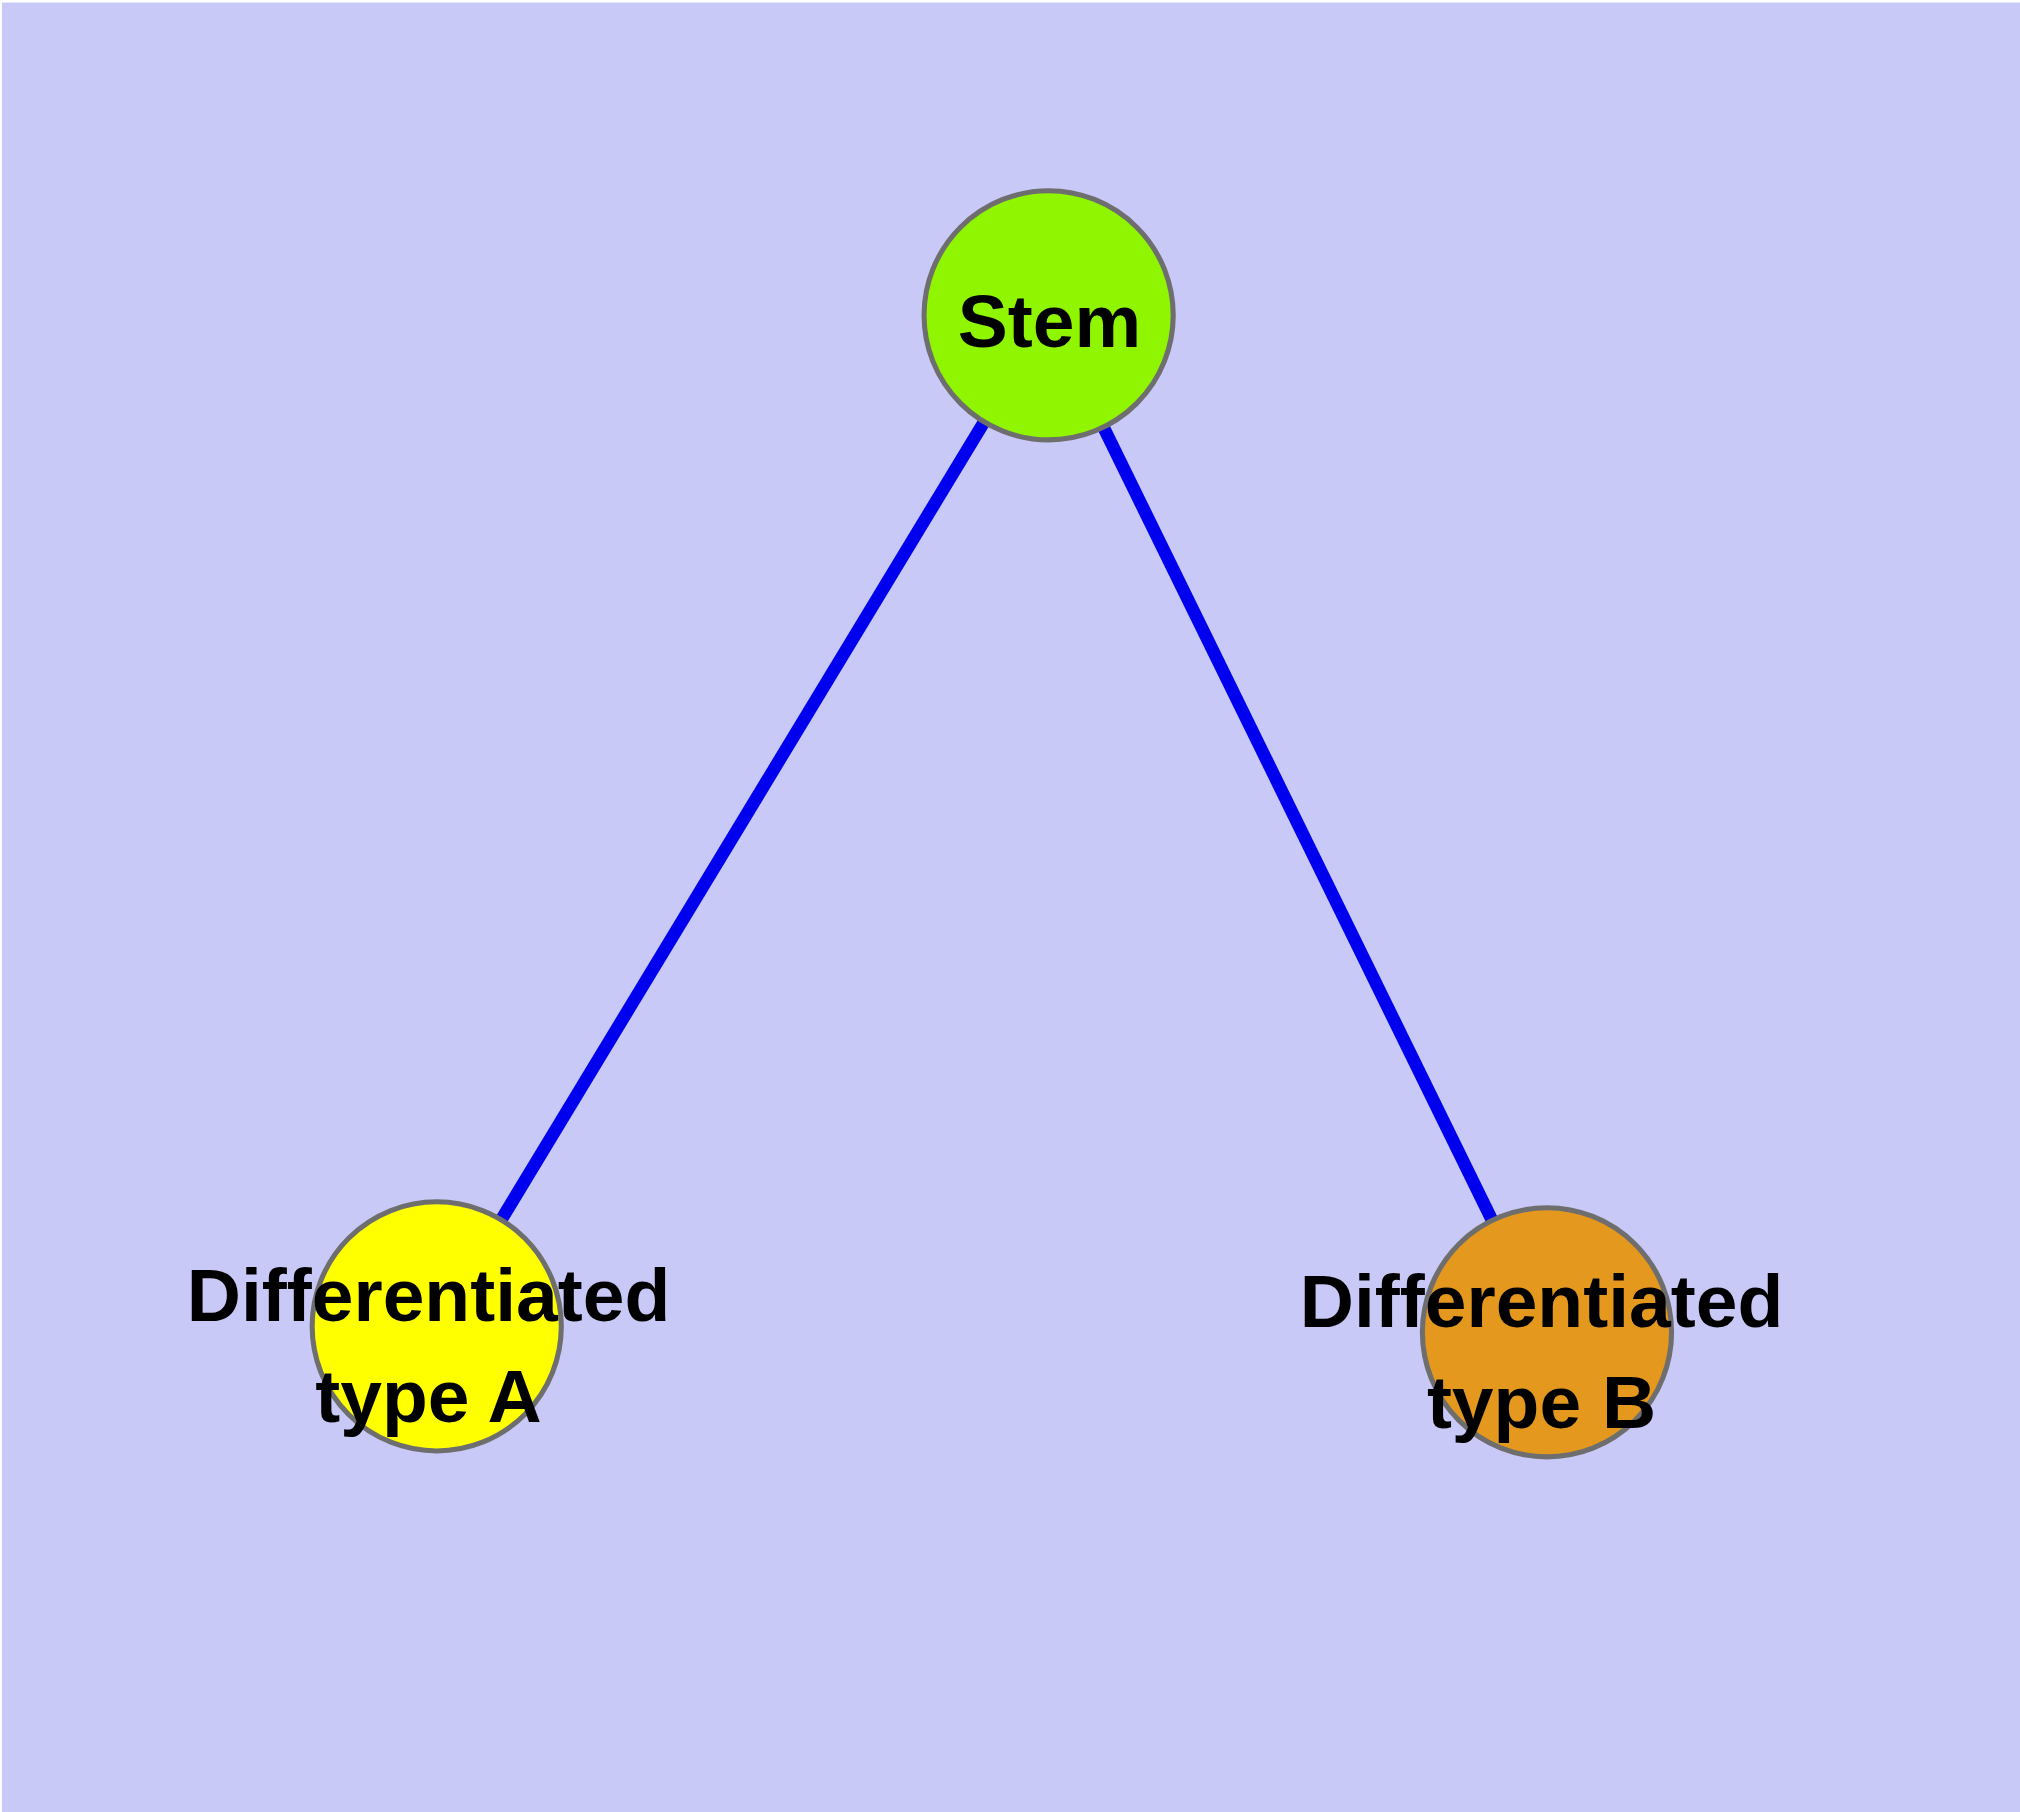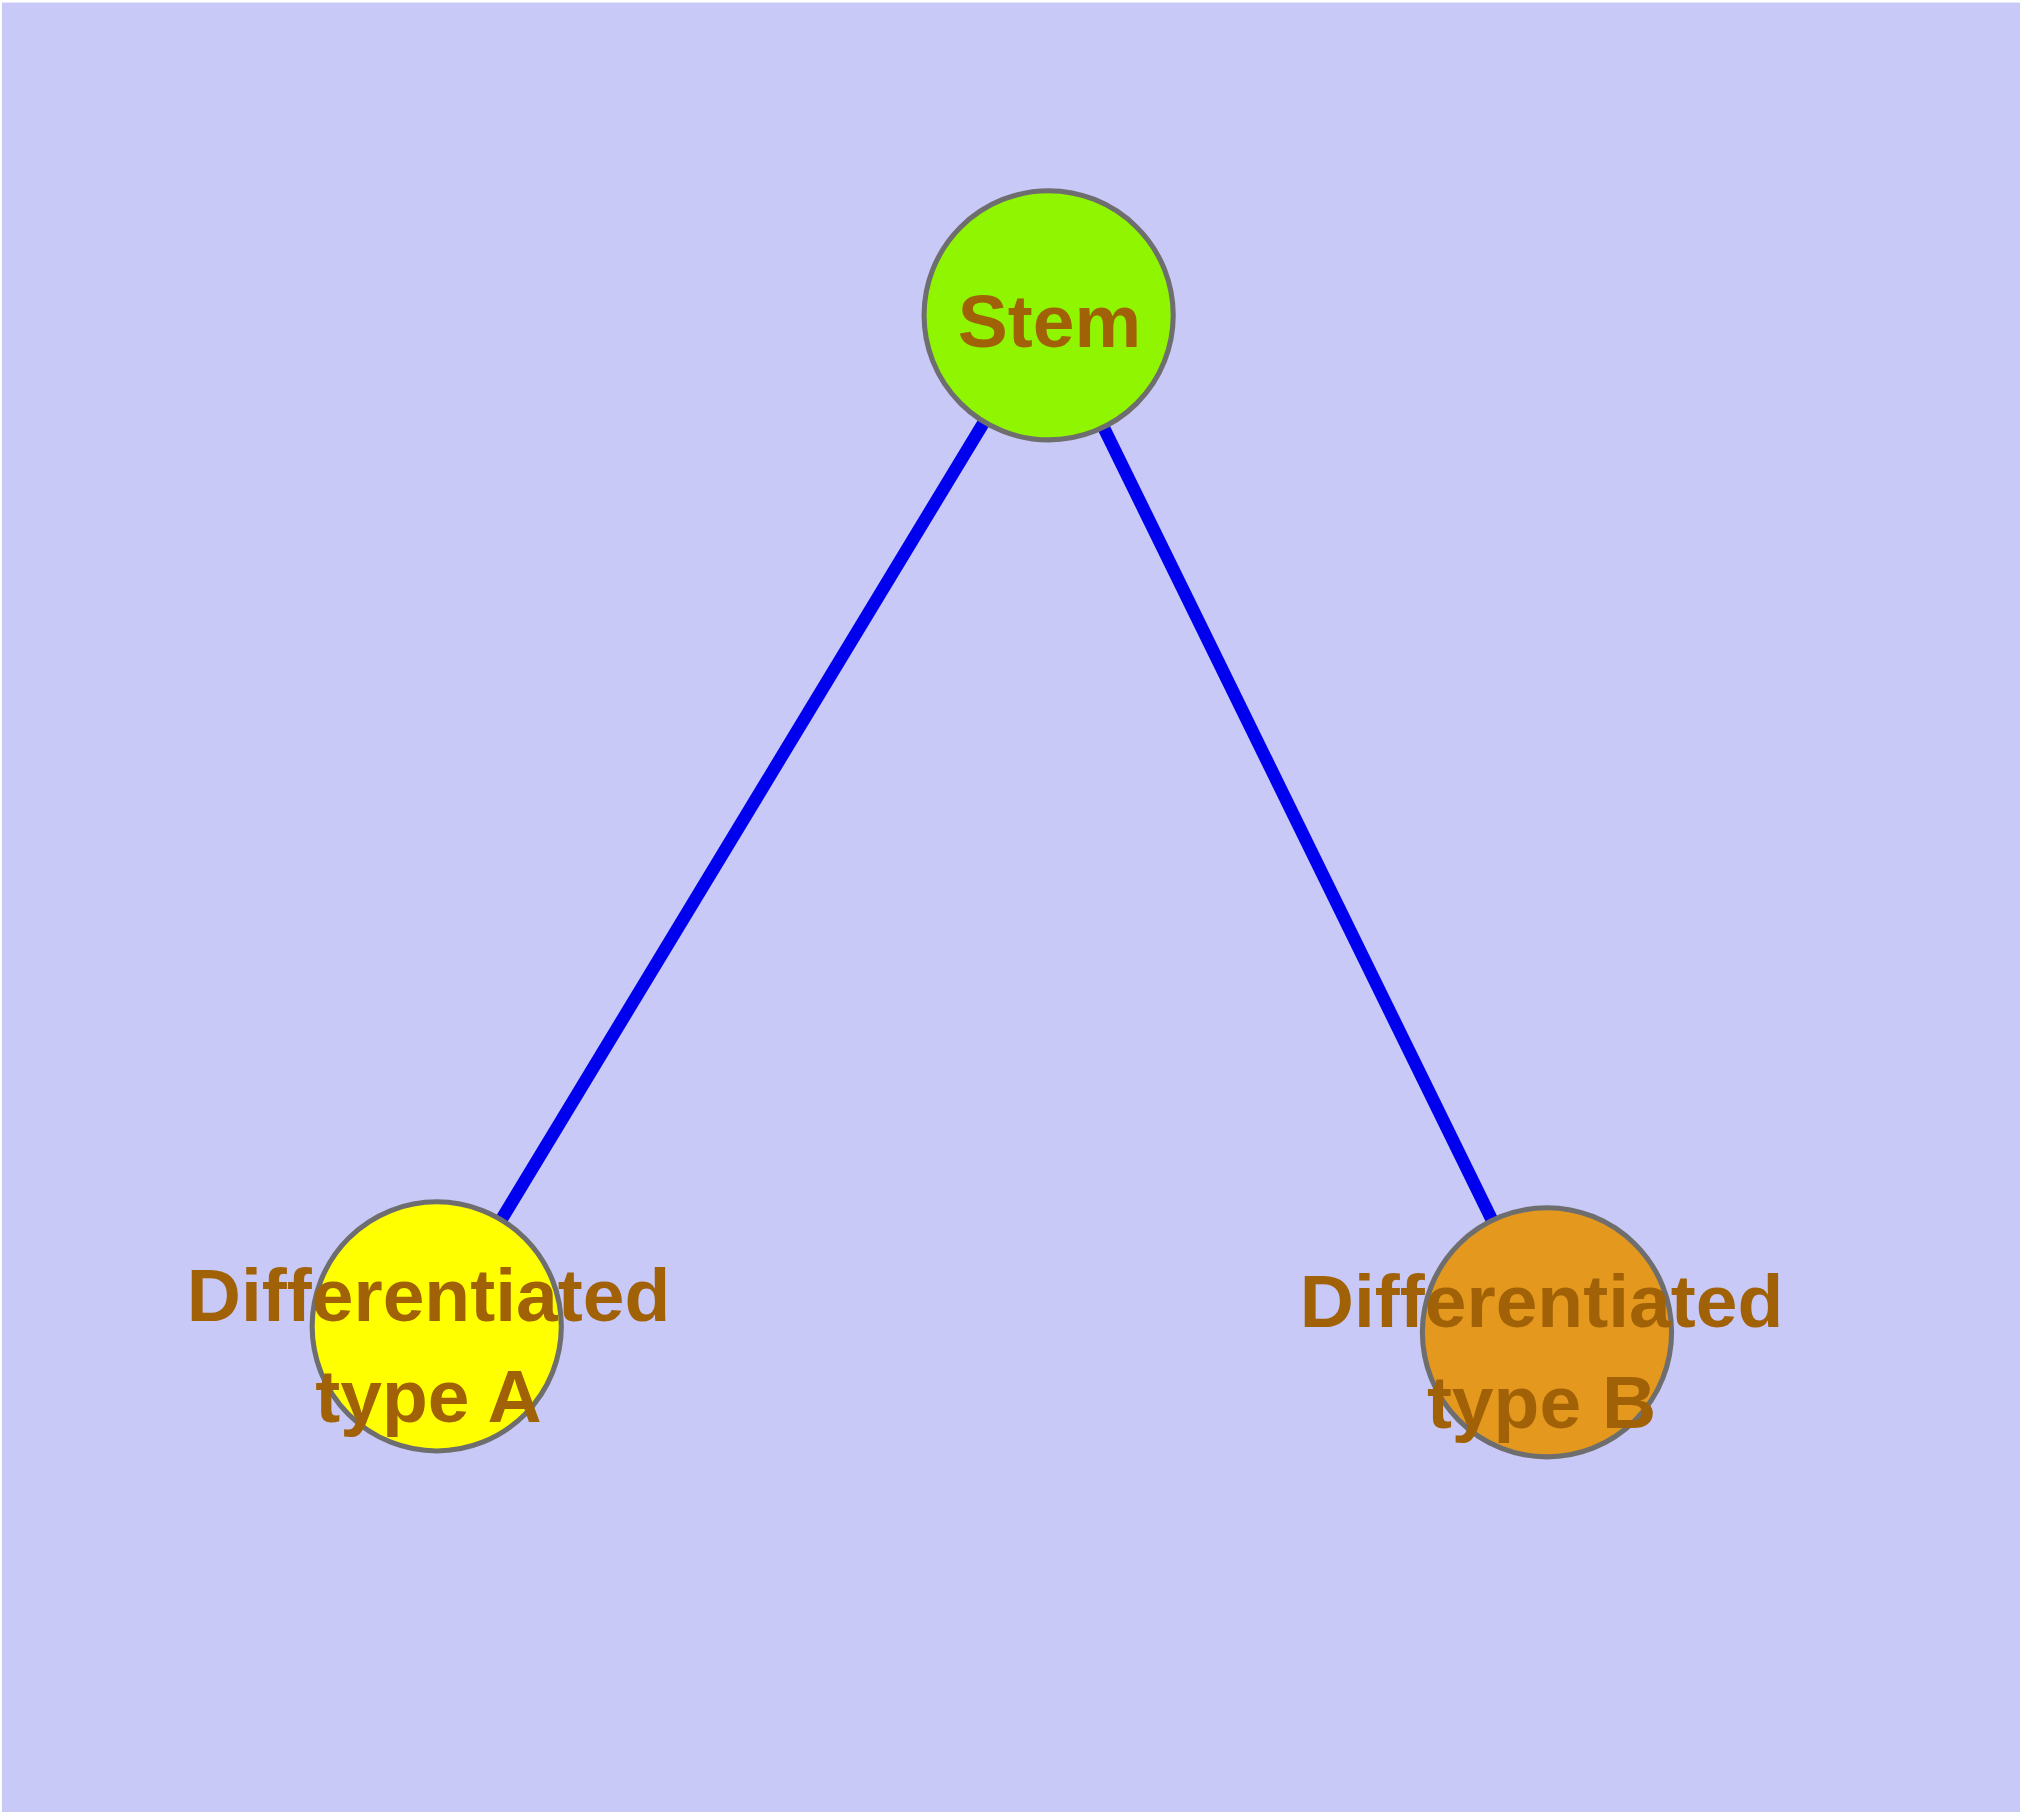--- a/index.html
+++ b/index.html
@@ -35,21 +35,21 @@
   }
   .node-label {
     position: absolute;
     display: flex;
     align-items: center;
     justify-content: center;
     text-align: center;
     font-weight: 700;
     font-size: 75px;
     line-height: 1.34;
-    color: #a16207;
+    color: #000000;
     white-space: pre-line;
     pointer-events: none;
   }
   .label-stem { left: 880px; top: 236px;  width: 339px; height: 170px; }
   .label-a    { left: 85px;  top: 1176px; width: 687px; height: 339px; }
   .label-b    { left: 1198px; top: 1182px; width: 687px; height: 339px; }
 </style>
 </head>
 <body>
 

